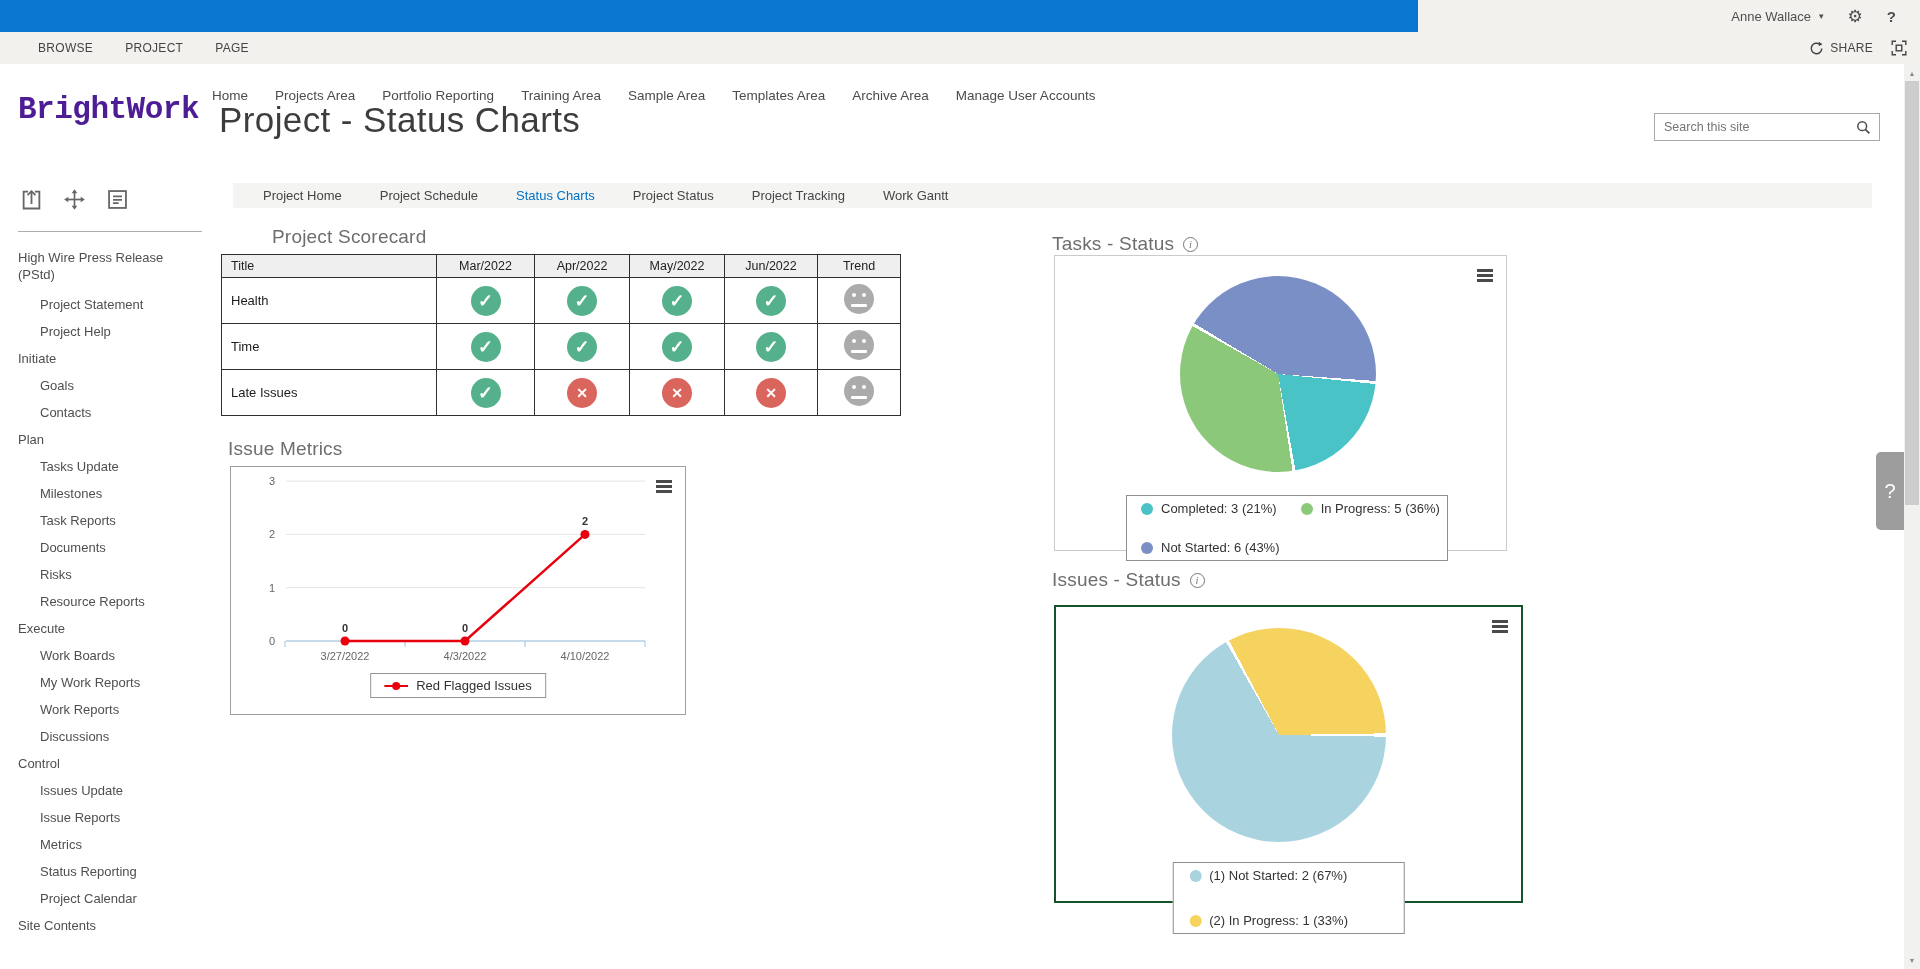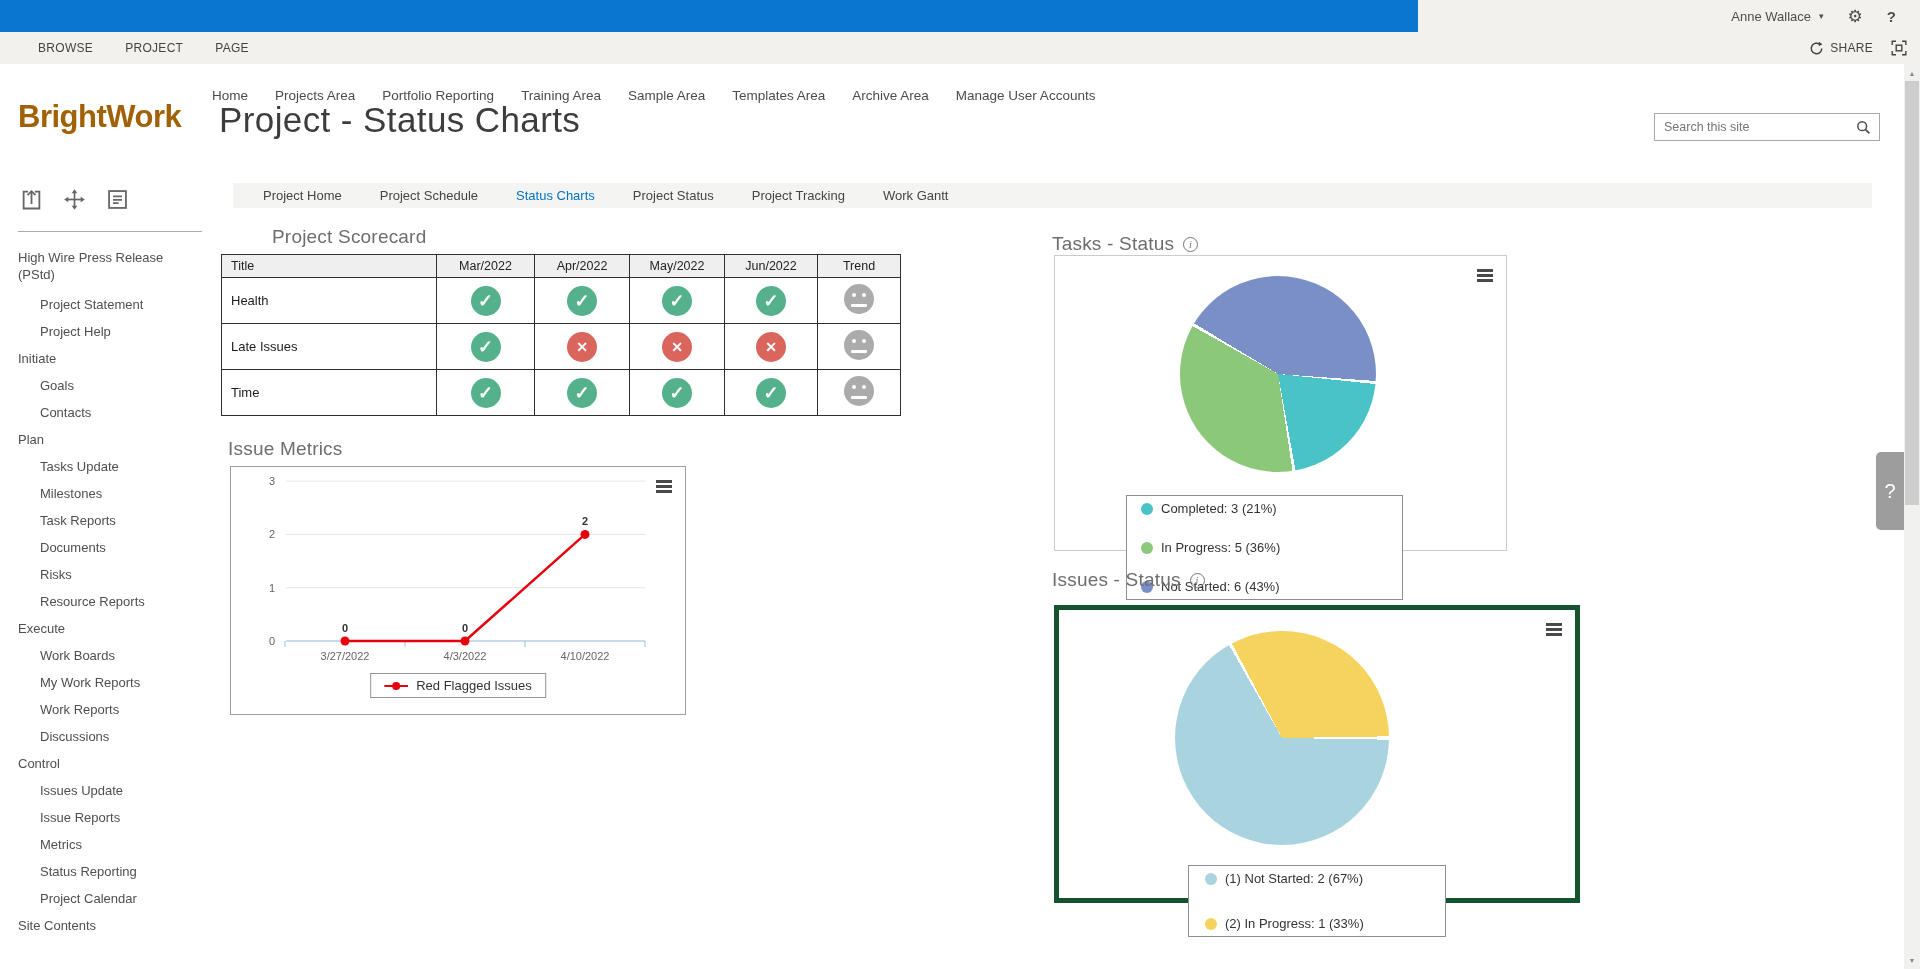--- a/index.html
+++ b/index.html
@@ -16,21 +16,21 @@
   .help-top { font-size:15px; font-weight:bold; cursor:pointer; }
 
   
   .ribbon { position:absolute; left:0; top:32px; width:1920px; height:32px; background:#f2f1ed; }
   .ribbon-tabs { position:absolute; left:38px; top:0; height:32px; display:flex; align-items:center; gap:32px; font-size:12px; color:#444; letter-spacing:.3px; }
   .ribbon-tab { cursor:pointer; }
   .ribbon-right { position:absolute; right:13px; top:0; height:32px; display:flex; align-items:center; gap:18px; font-size:12px; color:#444; letter-spacing:.3px; }
   .share-group { display:flex; align-items:center; gap:6px; cursor:pointer; }
 
   
-  .logo { position:absolute; left:18px; top:99px; font-size:31px; font-weight:bold; color:#a16207; letter-spacing:-.5px; }
+  .logo { position:absolute; left:18px; top:92px; font-size:31px; font-weight:bold; color:#4c1d95; letter-spacing:-.5px;font-family:Liberation Mono, monospace; }
   .top-nav { position:absolute; left:212px; top:88px; display:flex; gap:27px; font-size:13.5px; color:#4c4c4c; list-style:none; }
   .top-nav li { cursor:pointer; white-space:nowrap; }
   .search-box { position:absolute; left:1654px; top:81px; width:226px; height:28px; border:1px solid #a9a9a9; background:#fff; display:flex; align-items:center;margin-top:32px; }
   .search-box input { flex:1; border:none; outline:none; font-size:12.5px; color:#666; padding-left:9px; font-family:"Liberation Sans",sans-serif; background:transparent; }
   .search-btn { border:none; background:none; padding:0 8px 0 4px; cursor:pointer; display:flex; align-items:center; }
 
   .page-title { position:absolute; left:219px; top:100px; font-size:35px; font-weight:300; color:#3d3d3d; letter-spacing:.4px; }
 
   
   .tab-strip { position:absolute; left:233px; top:183px; width:1639px; height:25px; background:#f4f4f3; display:flex; align-items:center; gap:38px; padding-left:30px; font-size:13px; color:#454545; }
@@ -62,31 +62,31 @@
   .status-icon.check { background:#55b18c; font-size:18px; }
   .status-icon.cross { background:#d9655c; font-size:14px; }
   .status-icon.neutral { background:#ababab; }
   .status-icon.neutral::before { content:""; position:absolute; top:9px; left:8px; width:4px; height:4px; background:#fff; border-radius:50%; box-shadow:10px 0 0 #fff; }
   .status-icon.neutral::after { content:""; position:absolute; bottom:7px; left:7px; width:16px; height:3px; background:#fff; border-radius:1px; }
 
   
   .chart-panel { position:absolute; background:#fff; }
   #line-panel { left:230px; top:466px; width:456px; height:249px; border:1px solid #9f9f9f; }
   #tasks-panel { left:1054px; top:255px; width:453px; height:296px; border:1px solid #cbcbcb; }
-  #issues-panel { left:1054px; top:605px; width:526px; height:298px; border:5px solid #14532d; }
+  #issues-panel { left:1054px; top:605px; width:469px; height:298px; border:2px solid #14532d; }
   .hamburger-icon { position:absolute; top:13px; right:13px; width:16px; cursor:pointer; }
   .hamburger-icon span { display:block; height:2.6px; background:#4a4a4a; margin-bottom:2.6px; }
   .hamburger-icon span:last-child { margin-bottom:0; }
 
   .pie { position:absolute; border-radius:50%; }
   #tasks-pie { left:125px; top:20px; width:196px; height:196px; }
   #issues-pie { left:116px; top:21px; width:214px; height:214px; }
 
   .pie-legend { position:absolute; border:1px solid #8f8f8f; background:#fff; display:flex; flex-wrap:wrap; font-size:13px; color:#333; align-items:center; }
-  #tasks-legend { left:71px; top:239px; width:277px; padding:5px 0 5px 14px; column-gap:24px; row-gap:4px;gap:24px; }
+  #tasks-legend { left:71px; top:239px; width:322px; padding:5px 0 5px 14px; column-gap:24px; row-gap:4px;gap:24px; }
   #issues-legend { left:50%; transform:translateX(-50%); top:255px; padding:5px 16px; gap:30px; white-space:nowrap; }
   .legend-item { display:flex; align-items:center; gap:8px; cursor:pointer; }
   .legend-dot { width:12px; height:12px; border-radius:50%; flex:0 0 auto; }
 
   .line-legend { position:absolute; left:50%; transform:translateX(-50%); top:206px; border:1px solid #949494; background:#fff; padding:4px 13px; display:flex; align-items:center; gap:8px; font-size:13px; color:#333; white-space:nowrap; cursor:pointer; }
 
   
   .help-float { position:absolute; left:1876px; top:452px; width:28px; height:78px; background:#9d9d9d; border-radius:5px 0 0 5px; color:#fff; font-size:20px; display:flex; align-items:center; justify-content:center; cursor:pointer; }
   .scrollbar { position:absolute; right:0; top:64px; width:16px; height:905px; background:#f1f1f0; }
   .sb-thumb { position:absolute; left:1px; top:17px; width:14px; height:424px; background:#cdcdcd; }
@@ -233,33 +233,33 @@
     <tbody>
       <tr>
         <td class="row-title">Health</td>
         <td><span class="status-icon check">✓</span></td>
         <td><span class="status-icon check">✓</span></td>
         <td><span class="status-icon check">✓</span></td>
         <td><span class="status-icon check">✓</span></td>
         <td><span class="status-icon neutral"></span></td>
       </tr>
       <tr>
+        <td class="row-title">Time</td>
+        <td><span class="status-icon check">✓</span></td>
+        <td><span class="status-icon check">✓</span></td>
+        <td><span class="status-icon check">✓</span></td>
+        <td><span class="status-icon check">✓</span></td>
+        <td><span class="status-icon neutral"></span></td>
+      </tr>
+      <tr>
         <td class="row-title">Late Issues</td>
         <td><span class="status-icon check">✓</span></td>
         <td><span class="status-icon cross">✕</span></td>
         <td><span class="status-icon cross">✕</span></td>
         <td><span class="status-icon cross">✕</span></td>
-        <td><span class="status-icon neutral"></span></td>
-      </tr>
-      <tr>
-        <td class="row-title">Time</td>
-        <td><span class="status-icon check">✓</span></td>
-        <td><span class="status-icon check">✓</span></td>
-        <td><span class="status-icon check">✓</span></td>
-        <td><span class="status-icon check">✓</span></td>
         <td><span class="status-icon neutral"></span></td>
       </tr>
     </tbody>
   </table>
 
 <div class="section-heading" style="left:228px; top:438px;">Issue Metrics</div>
 <div class="chart-panel" id="line-panel">
   <div class="hamburger-icon">
       <span></span>
       <span></span>

